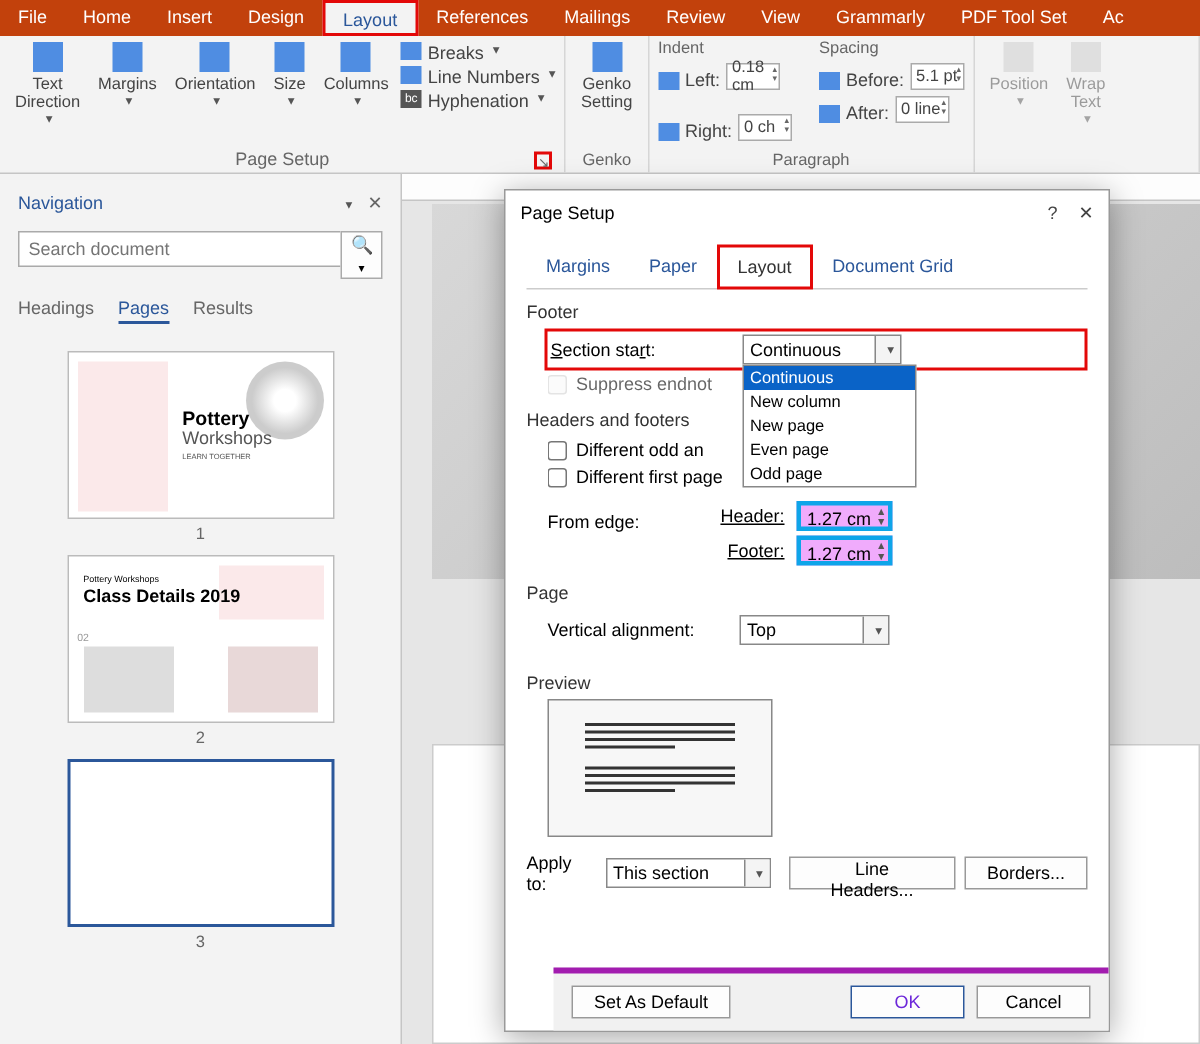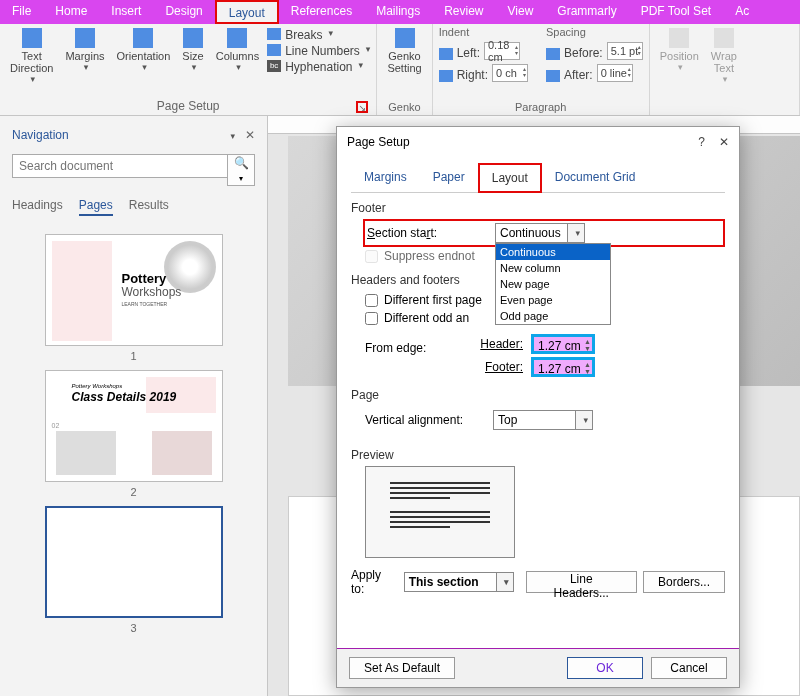--- a/index.html
+++ b/index.html
@@ -1,18 +1,18 @@
 <!DOCTYPE html>
 <html><head>
 <meta charset="utf-8">
 <style>
 * { box-sizing: border-box; font-family: "Segoe UI", sans-serif; font-size: 12px; }
 body { margin: 0; padding: 0; background: #e6e6e6; width: 800px; height: 696px; overflow: hidden; position: relative; }
 
-.tabbar { display: flex; background: #d946ef; height: 24px; }
+.tabbar { display: flex; background: #c2410c; height: 24px; }
 .tab { color: #fff; padding: 4px 12px; cursor: pointer; font-size: 12px; }
 .tab.hi { border: 2px solid #e30808; background: #f3f3f3; color: #2b579a; }
 
 .ribbon { background: #f3f3f3; border-bottom: 1px solid #c5c5c5; height: 92px; display: flex; }
 .group { border-right: 1px solid #d6d6d6; padding: 2px 6px 0 6px; display: flex; flex-direction: column; height: 100%; }
 .group-content { display: flex; gap: 4px; flex: 1; align-items: flex-start; }
 .group-label { text-align: center; color: #666; font-size: 11px; padding-bottom: 2px; position: relative; }
 .big-btn { display: flex; flex-direction: column; align-items: center; padding: 2px 4px; color: #444; cursor: pointer; }
 .big-btn .ico { width: 20px; height: 20px; background: #4f8de2; margin-bottom: 2px; }
 .big-btn .ico.pos { background: #ccc; }
@@ -38,21 +38,21 @@
 .nav-tab.active { color: #2b579a; border-bottom: 2px solid #2b579a; }
 .thumbs { overflow: auto; }
 .thumb { width: 178px; height: 112px; background: #fff; border: 1px solid #bbb; margin: 8px auto 4px auto; cursor: pointer; position: relative; }
 .thumb.selected { border: 2px solid #2b579a; }
 .thumb-num { text-align: center; font-size: 11px; color: #666; margin-bottom: 8px; }
 .t1-left { position: absolute; left: 6px; top: 6px; width: 60px; height: 100px; background: #fbe9ea; }
 .t1-title { position: absolute; left: 76px; top: 36px; font-size: 13px; font-weight: bold; }
 .t1-sub { position: absolute; left: 76px; top: 50px; font-size: 8px; color: #555; }
 .t1-img { position: absolute; right: 6px; top: 6px; width: 52px; height: 52px; background: radial-gradient(circle, #fff 20%, #ccc 60%); border-radius: 50%; }
 .t2-pink { position: absolute; right: 6px; top: 6px; width: 70px; height: 36px; background: #fbe9ea; }
-.t2-text { position: absolute; left: 26px; top: 10px; font-size: 8px; font-weight: bold; font-style: italic; }
+.t2-text { position: absolute; left: 10px; top: 10px; font-size: 8px; font-weight: bold; }
 .t2-img1 { position: absolute; left: 10px; bottom: 6px; width: 60px; height: 44px; background: #ddd; }
 .t2-img2 { position: absolute; right: 10px; bottom: 6px; width: 60px; height: 44px; background: #e8d8d8; }
 
 .doc-area { position: absolute; left: 268px; top: 116px; right: 0; bottom: 0; background: #e6e6e6; }
 .ruler { height: 18px; background: #fdfdfd; border-bottom: 1px solid #c5c5c5; }
 .page-bg { position: absolute; top: 20px; left: 20px; right: 0; height: 250px; background: linear-gradient(135deg, #d8d8d8, #bdbdbd); }
 .page-bg2 { position: absolute; top: 380px; left: 20px; right: 0; height: 200px; background: #fff; border: 1px solid #ccc; }
 
 .dlg-frame { position: absolute; top: 126px; left: 336px; width: 404px; height: 562px; background: #fff; border: 1px solid #999; box-shadow: 0 4px 20px rgba(0,0,0,0.35); display: flex; flex-direction: column; }
 .dlg-title { display: flex; justify-content: space-between; align-items: center; padding: 8px 10px; font-size: 12px; }
@@ -73,26 +73,26 @@
 .dd-item { padding: 2px 4px; font-size: 11px; cursor: pointer; }
 .dd-item.sel { background: #0a63c7; color: #fff; }
 .chk { display: flex; align-items: center; gap: 6px; margin: 2px 0 2px 14px; font-size: 12px; }
 .chk input { margin: 0; }
 .hf-row { display: flex; align-items: center; gap: 8px; margin: 3px 0; }
 .hf-row .lbl { width: 44px; text-decoration: underline; text-align: right; }
 .nud { width: 64px; height: 20px; border: 3px solid #0ea5e9; background: #f0abfc; position: relative; padding: 2px 4px; font-size: 11px; }
 .nud .spn { position: absolute; right: 1px; top: 1px; font-size: 7px; line-height: 7px; color: #555; }
 .preview-box { width: 150px; height: 92px; border: 1px solid #888; background: #f7f7f7; margin-left: 14px; padding: 12px 24px; }
 .pv-line { height: 2px; background: #333; margin: 3px 0; }
-.dlg-footer { display: flex; justify-content: space-between; padding: 8px 12px; background: #f1f1f1; border-top: 1px solid #a21caf; }
+.dlg-footer { display: flex; justify-content: space-between; padding: 8px 12px; background: #f1f1f1; border-top: 4px solid #a21caf; margin-left: 32px; }
 .btn { height: 22px; padding: 0 14px; border: 1px solid #999; background: #fdfdfd; font-size: 12px; cursor: pointer; }
 .btn.primary { border: 1px solid #2b579a; color: #6d28d9; }
 .footer-right { display: flex; gap: 8px; }
 .apply-row { display: flex; align-items: center; gap: 6px; margin-top: 10px; }
-.apply-row .select { width: 110px; font-weight: bold; }
+.apply-row .select { width: 110px; }
 </style>
 </head>
 <body>
 
 <div class="tabbar">
   <div class="tab">File</div>
   <div class="tab">Home</div>
   <div class="tab">Insert</div>
   <div class="tab">Design</div>
   <div class="tab hi">Layout</div>
@@ -161,21 +161,21 @@
   </div>
   <div class="group">
     <div class="group-content" style="gap:18px">
       <div>
         <div class="indent-head">Indent</div>
         <div class="indent-row">
             <span class="small-ico"></span>
             <span>Left:</span>
             <div class="spin">0.18 cm</div>
           </div>
-        <div class="indent-row" style="margin-top:4px">
+        <div class="indent-row" style="margin-top:16px">
             <span class="small-ico"></span>
             <span>Right:</span>
             <div class="spin">0 ch</div>
           </div>
       </div>
       <div>
         <div class="indent-head">Spacing</div>
         <div class="indent-row">
             <span class="small-ico"></span>
             <span>Before:</span>
@@ -258,44 +258,44 @@
     <div class="dlg-tabs">
       <div class="dlg-tab">Margins</div>
       <div class="dlg-tab">Paper</div>
       <div class="dlg-tab active hi">Layout</div>
       <div class="dlg-tab">Document Grid</div>
     </div>
 
     <div class="sec-head">Footer</div>
     <div class="hi-row">
       <label style="width:120px"><span style="text-decoration:underline">S</span><span>ection sta</span><span style="text-decoration:underline">r</span><span>t:</span></label>
-      <div class="select" style="width:90px;position:relative">
+      <div class="select" style="width:106px;position:relative">
         <span>Continuous</span><span class="chev">▾</span>
         <div class="dd-list">
           <div class="dd-item sel">Continuous</div>
           <div class="dd-item">New column</div>
           <div class="dd-item">New page</div>
           <div class="dd-item">Even page</div>
           <div class="dd-item">Odd page</div>
         </div>
       </div>
     </div>
     <div class="chk" style="opacity:.6">
         <input type="checkbox" disabled="" style="">
         <span>Suppress endnot</span>
       </div>
 
     <div class="sec-head">Headers and footers</div>
     <div class="chk">
         <input type="checkbox" style="">
-        <span>Different first page</span>
+        <span>Different odd an</span>
       </div>
     <div class="chk">
         <input type="checkbox" style="">
-        <span>Different odd an</span>
+        <span>Different first page</span>
       </div>
     <div style="display:flex;margin-top:4px">
       <div style="width:128px;padding:10px 0 0 14px">From edge:</div>
       <div>
         <div class="hf-row">
             <span class="lbl">Header:</span>
             <div class="nud"><span>1.27 cm</span><span class="spn">▲<br>▼</span></div>
           </div>
         <div class="hf-row">
             <span class="lbl">Footer:</span>

